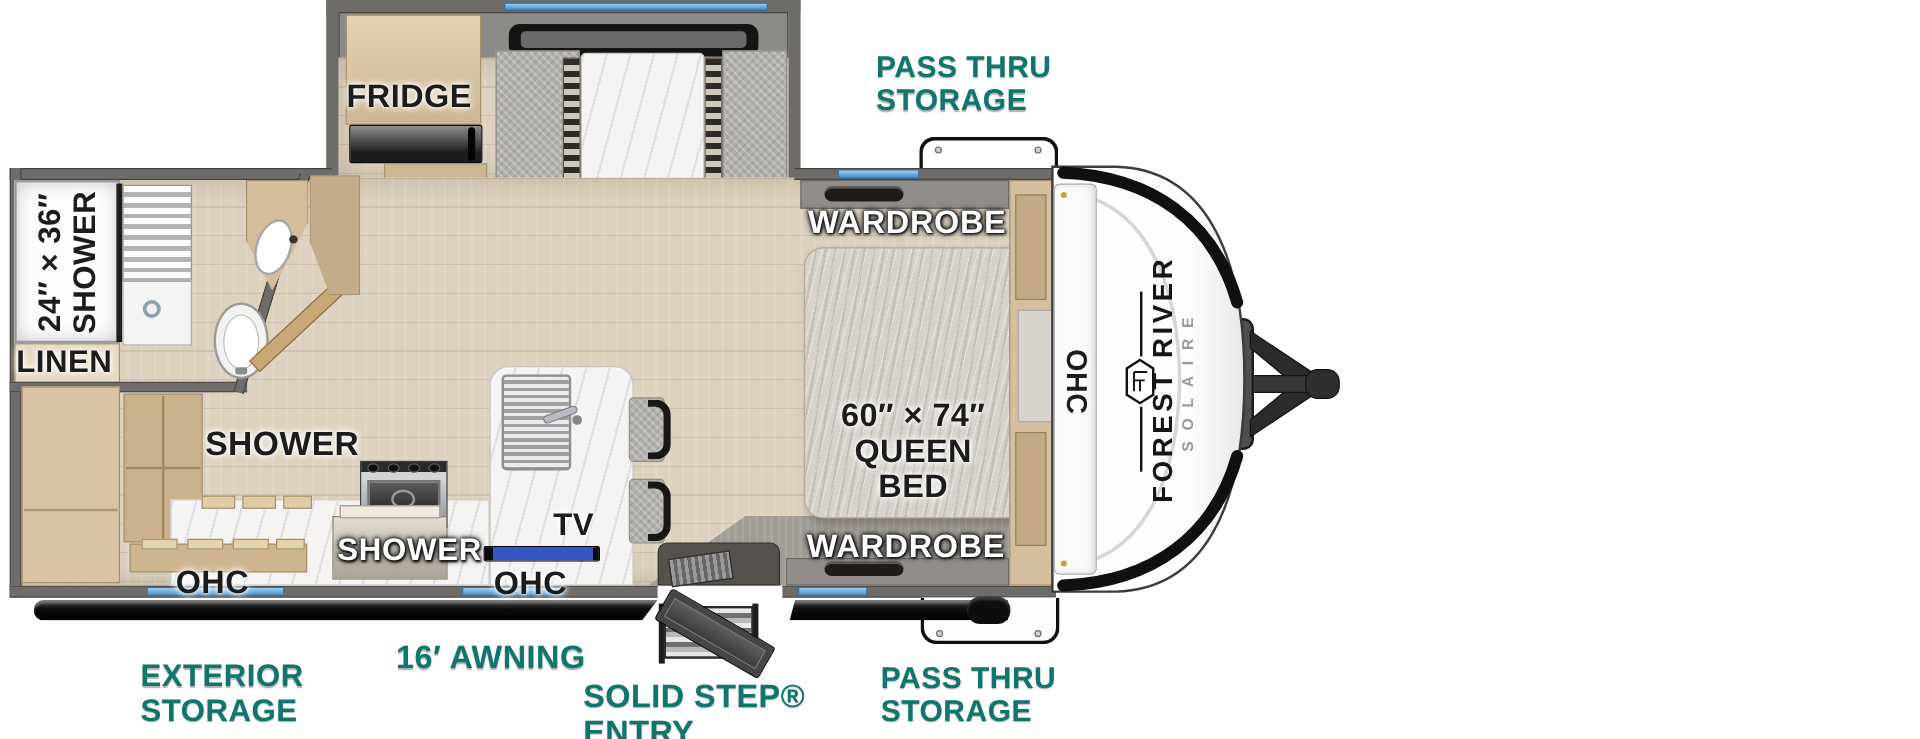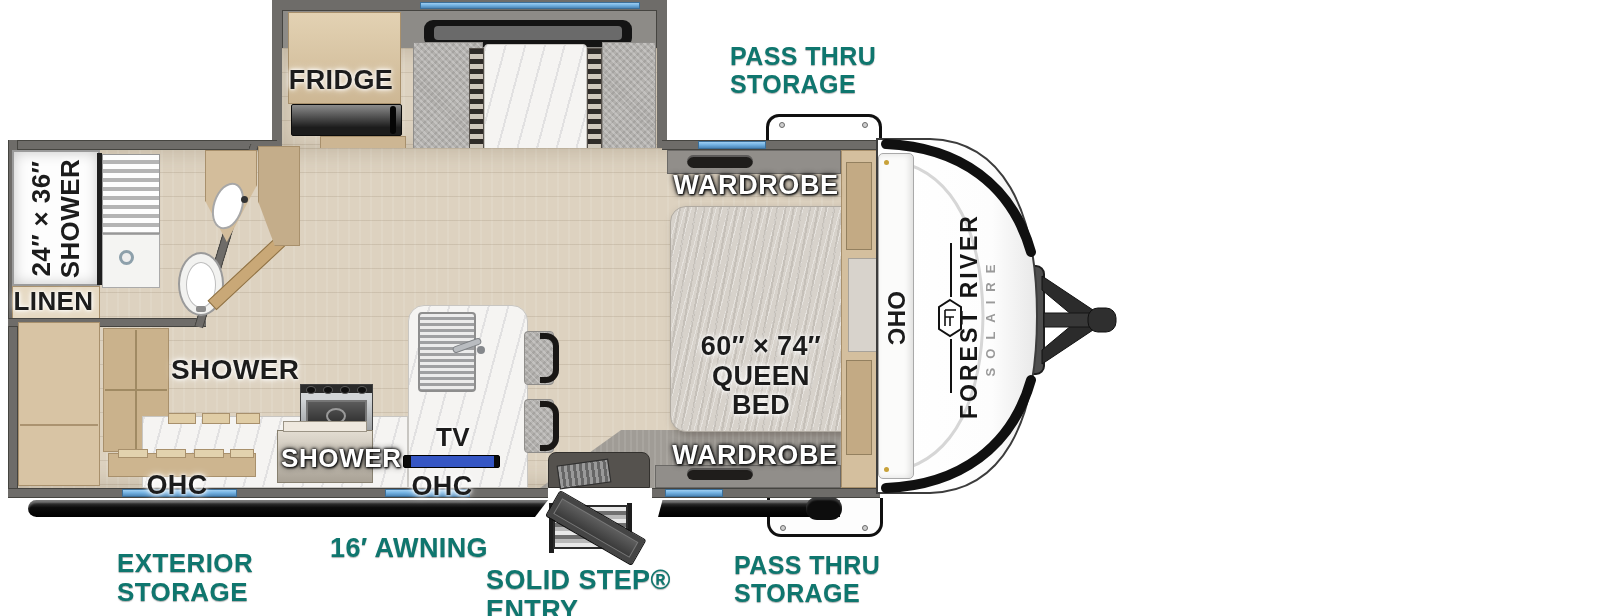--- a/index.html
+++ b/index.html
@@ -189,21 +189,21 @@
   <div class="lbl" style="left:8px;top:287px;width:91px;font-size:26px;">LINEN</div>
   <div class="lblw" style="left:671px;top:171px;width:170px;font-size:27px;">WARDROBE</div>
   <div class="lblw" style="left:670px;top:441px;width:170px;font-size:27px;">WARDROBE</div>
   <div class="lbl" style="left:681px;top:288px;width:160px;font-size:27px;margin-top:44px;">
     <span style="position:static;display:block;">60″ × 74″</span>
     <span style="position:static;display:block;">QUEEN BED</span>
   </div>
   <div class="lbl" style="left:866px;top:305px;width:60px;font-size:24px;transform:rotate(90deg);z-index:31;">OHC</div>
   <div class="lbl" style="left:171px;top:355px;width:104px;font-size:28px;">SHOWER</div>
   <div class="lblw" style="left:281px;top:444px;width:86px;font-size:26px;">SHOWER</div>
-  <div class="lbl" style="left:425px;top:423px;width:56px;font-size:26px;">TV</div>
+  <div class="lbl" style="left:450px;top:423px;width:56px;font-size:26px;">TV</div>
   <div class="lbl" style="left:143px;top:471px;width:68px;font-size:27px;">OHC</div>
   <div class="lbl" style="left:408px;top:472px;width:68px;font-size:27px;">OHC</div>
 
   <div class="lblout" style="left:730px;top:42px;width:180px;font-size:25px;">
     <span style="position:static;display:block;">PASS THRU</span>
     <span style="position:static;display:block;">STORAGE</span>
   </div>
   <div class="lblout" style="left:117px;top:533px;width:140px;font-size:26px;margin-top:16px;">
     <span style="position:static;display:block;">EXTERIOR</span>
     <span style="position:static;display:block;">STORAGE</span>

